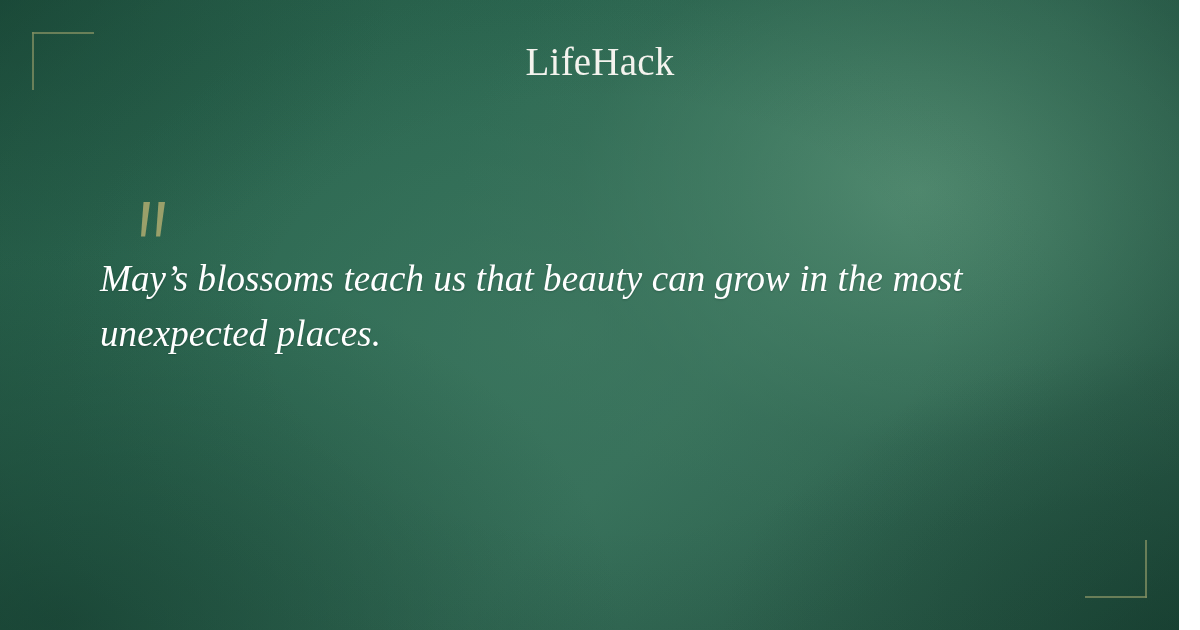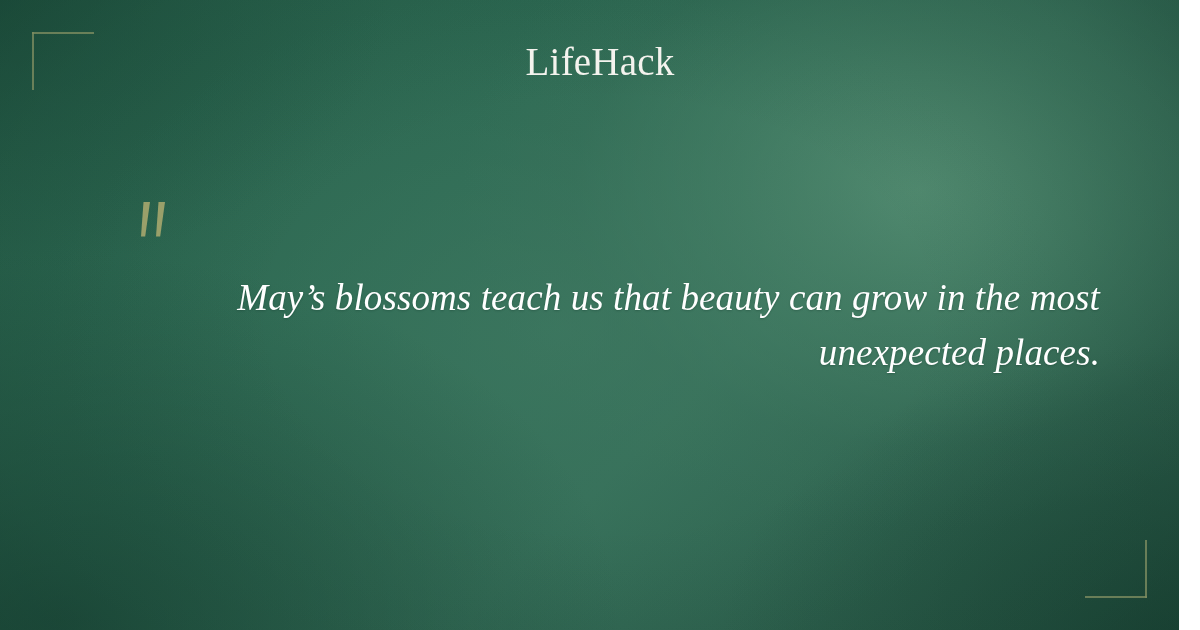--- a/index.html
+++ b/index.html
@@ -127,24 +127,24 @@
     position: absolute;
     top: 196px;
     left: 130px;
     width: 48px;
     height: 50px;
   }
 
   
   #quote-block {
     position: absolute;
-    top: 270px;
+    top: 251px;
     left: 100px;
     width: 1000px;
-    text-align: right;
+    text-align: left;
   }
   #quote-text {
     font-family: "Liberation Serif", "DejaVu Serif", serif;
     font-style: italic;
     font-size: 37px;
     line-height: 55px;
     color: #ffffff;
     letter-spacing: 0.1px;
     margin: 0;
     text-shadow: 0 1px 2px rgba(14,48,36,0.28);

